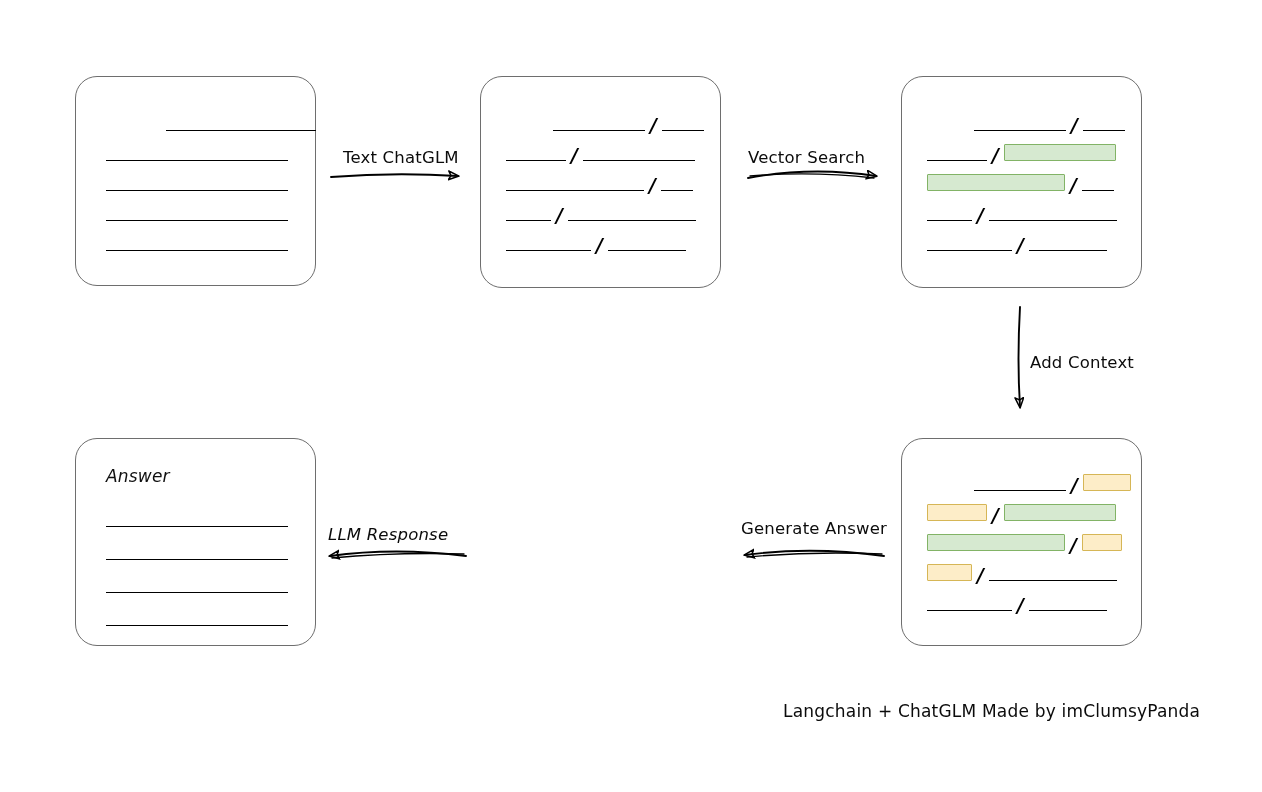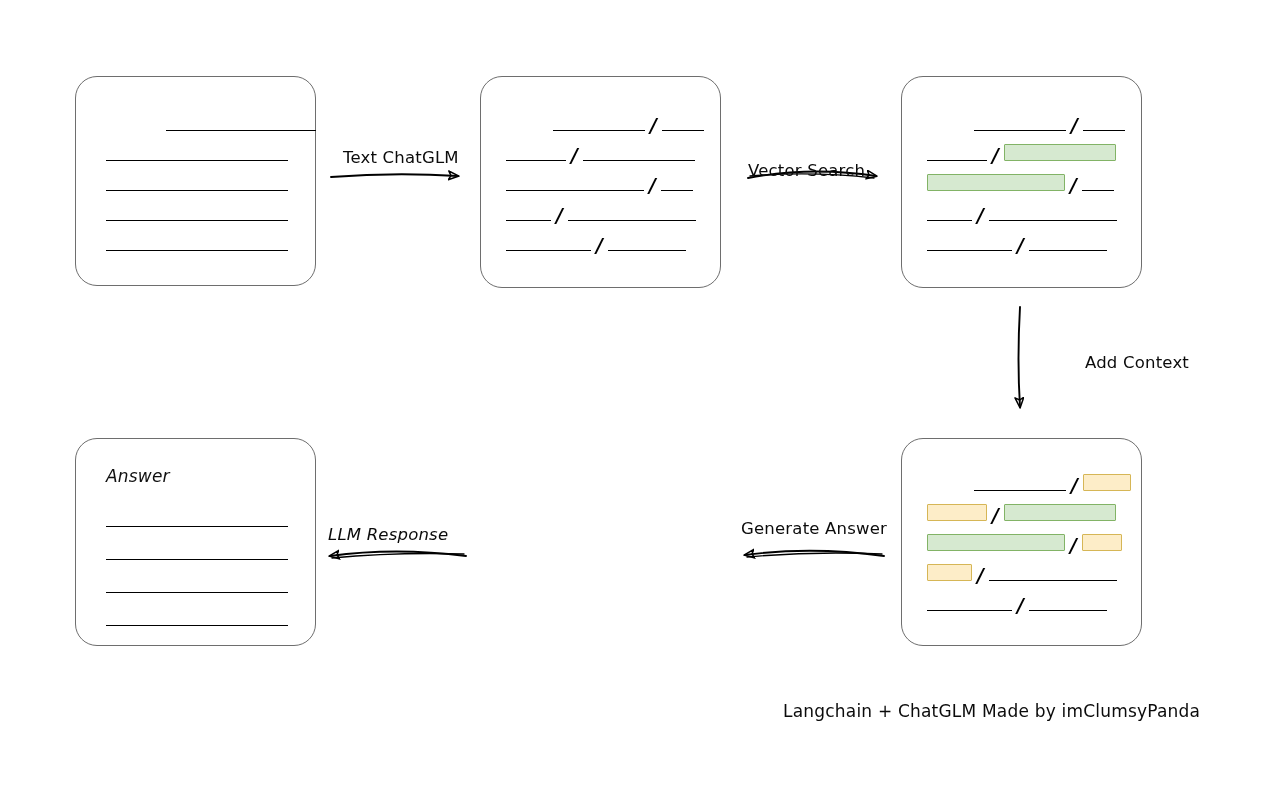--- a/index.html
+++ b/index.html
@@ -146,23 +146,23 @@
     </g>
 
     <g>
       <path d="M466,556 Q395,547 330,556" fill="none" stroke="#000" stroke-width="1.9" stroke-linecap="round" marker-end="url(#ah-l)"></path>
       <path d="M464,554 Q395,552 332,558" fill="none" stroke="#000" stroke-width="1.3" stroke-linecap="round"></path>
     </g>
   </svg>
 
   <div class="edge-label hand" style="left:343px; top:148px;">Text ChatGLM</div>
 
-  <div class="edge-label hand" style="left:748px; top:161px;">Vector Search</div>
-
-  <div class="edge-label hand" style="left:1085px; top:353px;text-align:right;">Add Context</div>
+  <div class="edge-label hand" style="left:748px; top:148px;">Vector Search</div>
+
+  <div class="edge-label hand" style="left:1030px; top:353px;text-align:right;">Add Context</div>
 
   <div class="edge-label hand" style="left:741px; top:519px;">Generate Answer</div>
 
   <div class="edge-label hand" style="left:328px; top:525px;font-style:italic;">LLM Response</div>
 
   <div class="doc-box" style="left:75px; top:76px; width:241px; height:210px;">
 
   <div class="row" style="left: 90px; top: 34px;">
         <span class="seg-line" style="width: 150px;"></span>
       </div>

